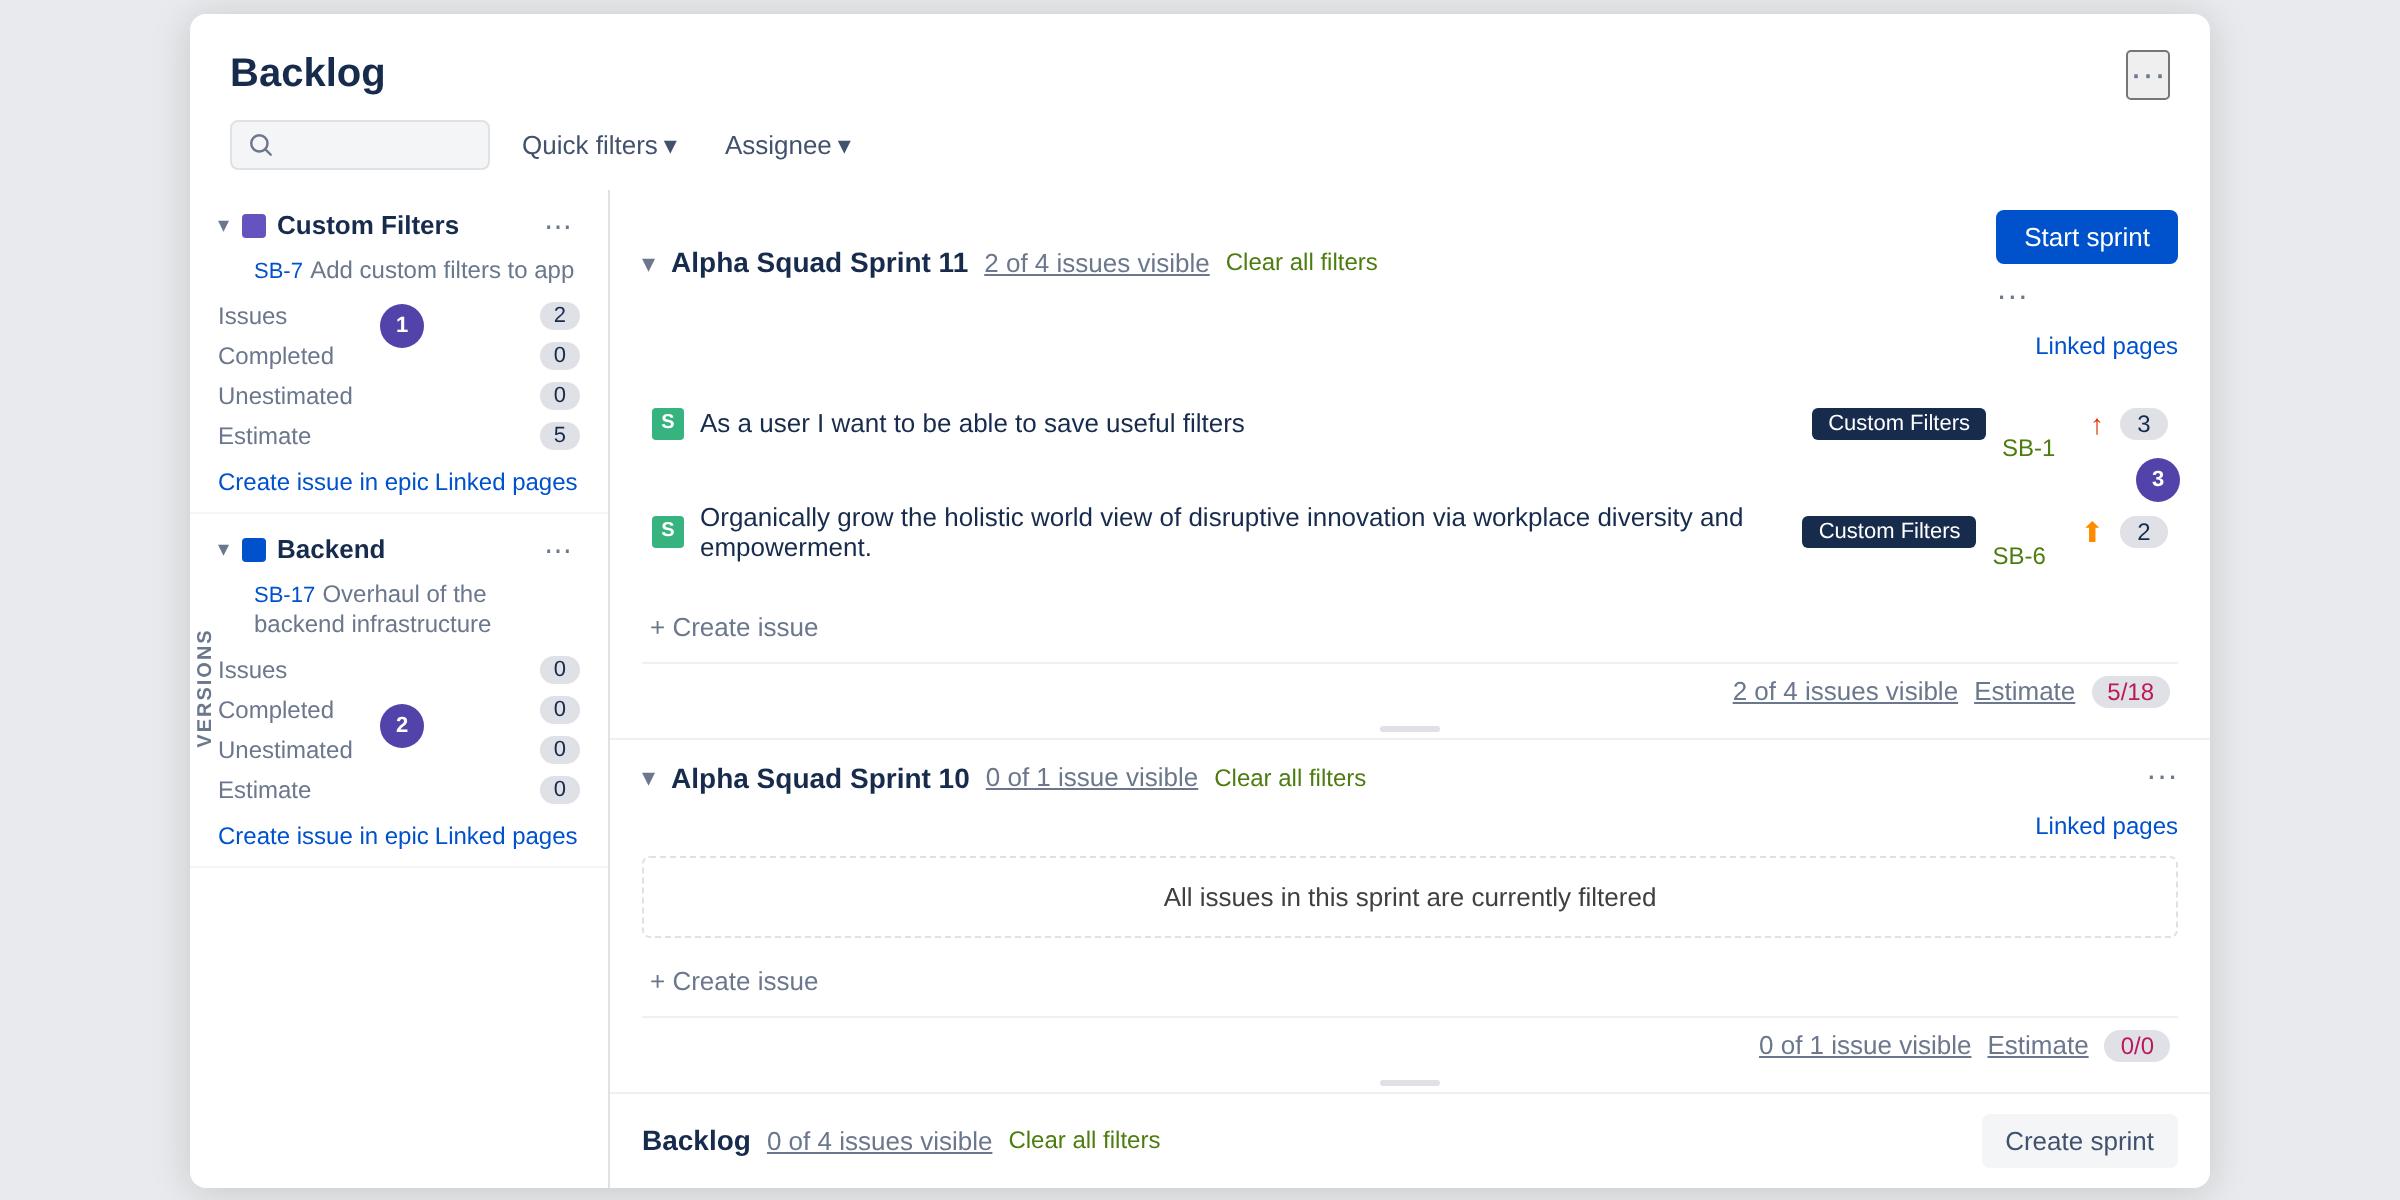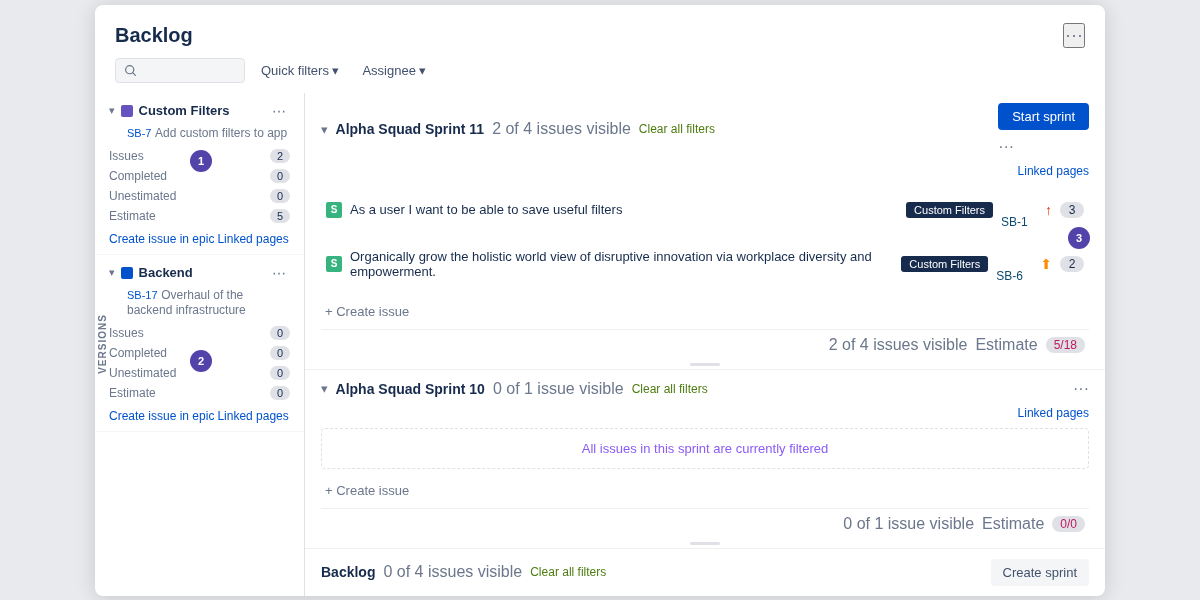--- a/index.html
+++ b/index.html
@@ -244,22 +244,23 @@
       display: flex;
       align-items: center;
       gap: 8px;
     }
     .sprint-title {
       font-size: 14px;
       font-weight: 600;
       color: #172b4d;
     }
     .sprint-meta {
-      font-size: 16px;
-      color: #6b778c;
+      font-size: 13px;
+      color: #6b778c;
+      text-decoration: underline;
     }
     .clear-filters-link {
       font-size: 12px;
       color: #4d7c0f;
       text-decoration: none;
       cursor: pointer;
     }
     .sprint-actions {
       display: flex;
       align-items: flex-start;
@@ -326,21 +327,21 @@
     .issue-tag {
       background: #172b4d;
       color: #fff;
       border-radius: 3px;
       padding: 2px 8px;
       font-size: 11px;
       font-weight: 500;
     }
     .issue-id {
       font-size: 12px;
-      color: #0c4a6e;
+      color: #4d7c0f;
       min-width: 36px;
       margin-top: 24px;
     }
     .issue-priority {
       font-size: 14px;
     }
     .issue-story-pts {
       background: #dfe1e6;
       border-radius: 10px;
       padding: 1px 8px;
@@ -386,21 +387,21 @@
       width: 30px;
       height: 3px;
       background: #dfe1e6;
       border-radius: 2px;
     }
     .all-filtered-box {
       border: 1px dashed #dfe1e6;
       border-radius: 4px;
       text-align: center;
       padding: 12px;
-      color: #8b5cf6;
+      color: #404040;
       font-size: 13px;
       margin: 8px 0;
     }
     .backlog-section {
       padding: 10px 16px;
     }
     .backlog-header {
       display: flex;
       align-items: center;
       justify-content: space-between;

